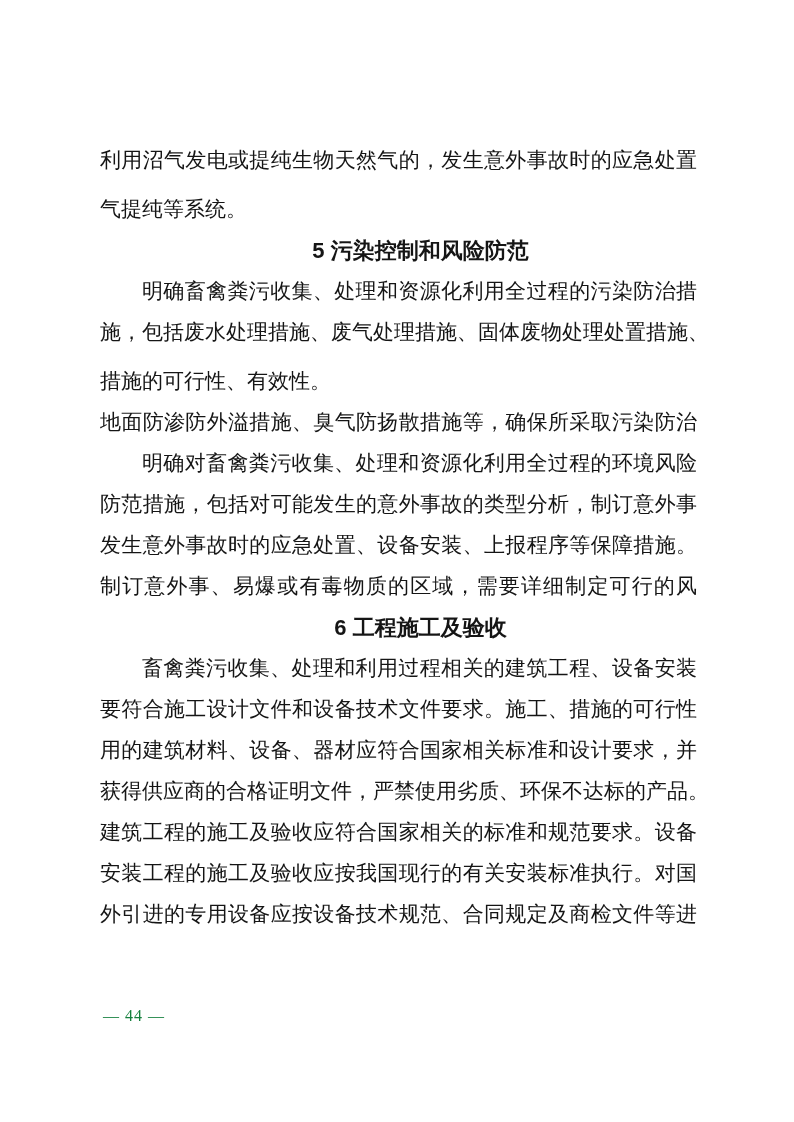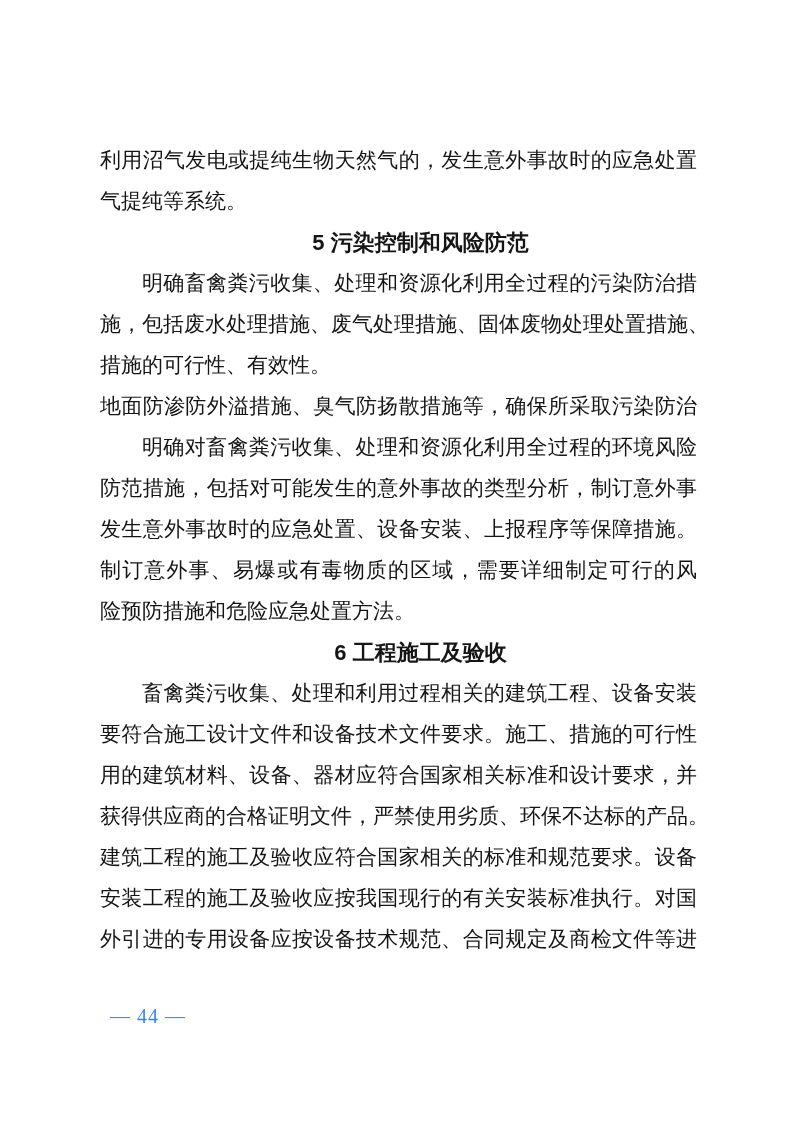--- a/index.html
+++ b/index.html
@@ -25,40 +25,41 @@
     line-height: 41px;
   }
   .para { margin: 0; }
   .line {
     text-align: justify;
     text-align-last: justify;
     white-space: nowrap;
   }
   .line.last {
     text-align-last: left;
+    margin-top: 8px;
   }
   .para.indent .line:first-child {
     text-indent: 2em;
   }
   .heading {
     font-family: "Liberation Sans", "DejaVu Sans", sans-serif;
     font-weight: bold;
     font-size: 22px;
     line-height: 41px;
     text-indent: 2em;
     text-align: center;
   }
   .footer {
     position: absolute;
-    left: 110px;
+    left: 103px;
     top: 1001px;
-    font-size: 20px;
+    font-size: 16px;
     line-height: 30px;
     letter-spacing: 1px;
-    color: #3b82f6;
+    color: #15803d;
   }
 </style>
 </head>
 <body>
 
 <div class="page">
   <div class="body-text">
       <div class="para">
         <div class="line">利用沼气发电或提纯生物天然气的，发生意外事故时的应急处置</div>
         <div class="line last">气提纯等系统。</div>
@@ -68,21 +69,20 @@
         <div class="line">明确畜禽粪污收集、处理和资源化利用全过程的污染防治措</div>
         <div class="line">施，包括废水处理措施、废气处理措施、固体废物处理处置措施、</div>
         <div class="line last">措施的可行性、有效性。</div>
         <div class="line">地面防渗防外溢措施、臭气防扬散措施等，确保所采取污染防治</div>
       </div>
       <div class="para indent">
         <div class="line">明确对畜禽粪污收集、处理和资源化利用全过程的环境风险</div>
         <div class="line">防范措施，包括对可能发生的意外事故的类型分析，制订意外事</div>
         <div class="line">发生意外事故时的应急处置、设备安装、上报程序等保障措施。</div>
         <div class="line">制订意外事、易爆或有毒物质的区域，需要详细制定可行的风</div>
-        <div class="line last">险预防措施和危险应急处置方法。</div>
       </div>
       <div class="heading">6 工程施工及验收</div>
       <div class="para indent">
         <div class="line">畜禽粪污收集、处理和利用过程相关的建筑工程、设备安装</div>
         <div class="line">要符合施工设计文件和设备技术文件要求。施工、措施的可行性</div>
         <div class="line">用的建筑材料、设备、器材应符合国家相关标准和设计要求，并</div>
         <div class="line">获得供应商的合格证明文件，严禁使用劣质、环保不达标的产品。</div>
         <div class="line">建筑工程的施工及验收应符合国家相关的标准和规范要求。设备</div>
         <div class="line">安装工程的施工及验收应按我国现行的有关安装标准执行。对国</div>
         <div class="line">外引进的专用设备应按设备技术规范、合同规定及商检文件等进</div>

